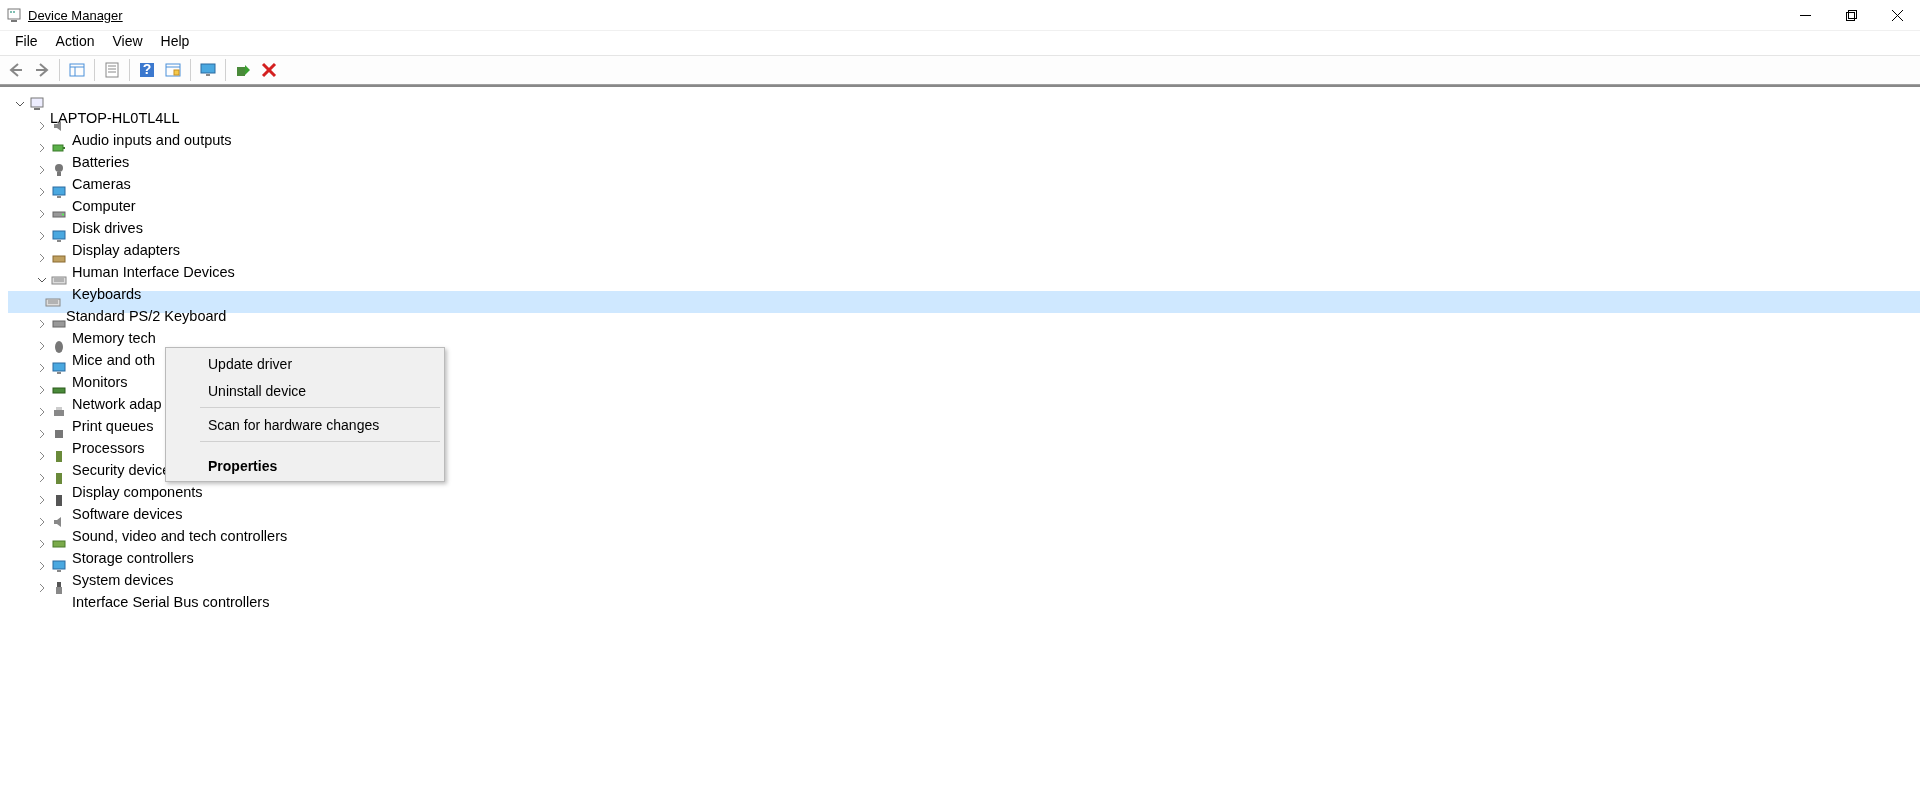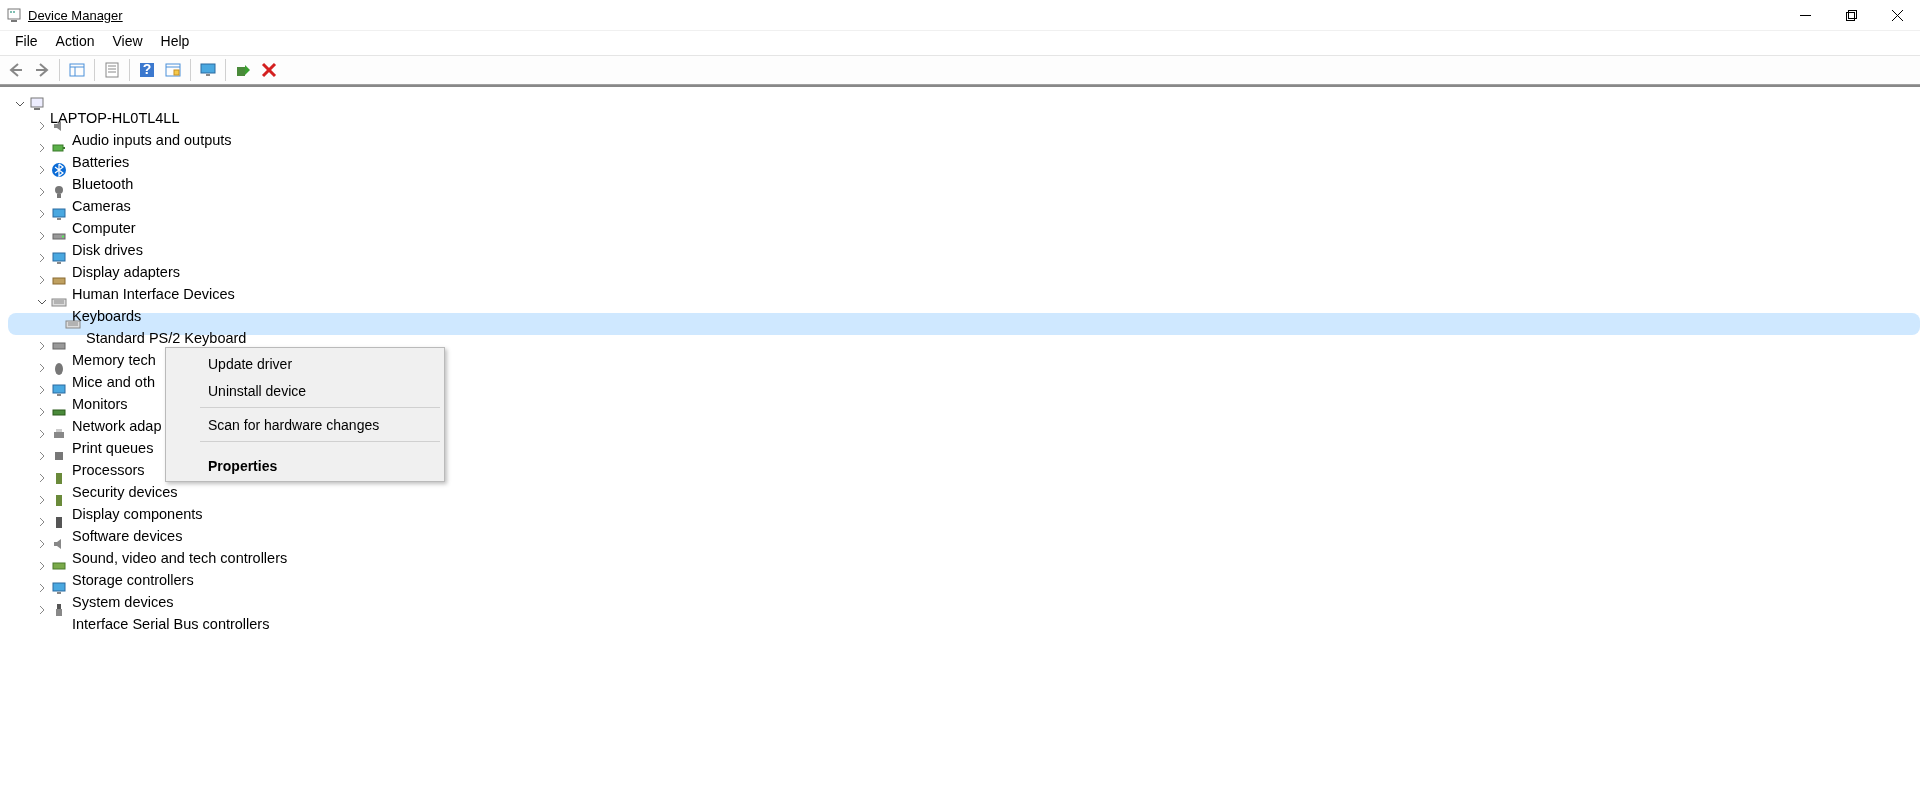--- a/index.html
+++ b/index.html
@@ -19,21 +19,21 @@
   .toolbar .sep{width:1px;height:22px;background:#d0d0d0;margin:0 3px;}
   .tb-btn{width:24px;height:24px;display:flex;align-items:center;justify-content:center;}
   
   .tree-area{border-top:2px solid #888;padding:6px 0 0 8px;height:calc(806px - 30px - 25px - 30px);overflow:auto;position:relative;}
   .tree-row{display:flex;align-items:center;height:22px;padding-left:4px;white-space:nowrap;}
   .expander{width:16px;height:16px;display:flex;align-items:center;justify-content:center;color:#666;font-size:10px;}
   .node-icon{width:18px;height:18px;display:flex;align-items:center;justify-content:center;margin-right:4px;}
   .tree-label{font-size:14.5px;margin-top:28px;}
   .indent-0{padding-left:4px;}
   .indent-1{padding-left:26px;}
-  .indent-2{padding-left:40px;border-radius:8px;}
+  .indent-2{padding-left:20px;}
   .selected{background:#cfe8ff;}
   
   .context-menu{position:absolute;left:165px;top:347px;width:280px;background:#f0f0f0;border:1px solid #bababa;box-shadow:2px 2px 4px rgba(0,0,0,0.25);padding:2px;}
   .ctx-item{height:27px;display:flex;align-items:center;padding-left:40px;font-size:14px;}
   .ctx-sep{height:1px;background:#d0d0d0;margin:3px 2px 3px 32px;}
   .ctx-bold{font-weight:bold;margin-top:10px;}
   
   svg{display:block;}
 </style>
 </head>
@@ -177,34 +177,20 @@
           <path d="M3 1 L7 5 L3 9" fill="none" stroke="#888"></path>
         </svg>
       </span>
     <span class="node-icon">
         <svg width="16" height="16" viewBox="0 0 16 16">
           <rect x="2" y="5" width="10" height="6" fill="#5bb04a" stroke="#3a7a2a"></rect>
           <rect x="12" y="7" width="2" height="2" fill="#3a7a2a"></rect>
         </svg>
       </span>
     <span class="tree-label">Batteries</span>
-  </div>
-  <div class="tree-row indent-1">
-    <span class="expander">
-        <svg width="10" height="10" viewBox="0 0 10 10">
-          <path d="M3 1 L7 5 L3 9" fill="none" stroke="#888"></path>
-        </svg>
-      </span>
-    <span class="node-icon">
-        <svg width="16" height="16" viewBox="0 0 16 16">
-          <circle cx="8" cy="8" r="7" fill="#0a6bd6"></circle>
-          <path d="M8 2v12l4-3-8-6m0 6l8-6-4-3" fill="none" stroke="#fff" stroke-width="1.2"></path>
-        </svg>
-      </span>
-    <span class="tree-label">Bluetooth</span>
   </div>
   <div class="tree-row indent-1">
     <span class="expander">
         <svg width="10" height="10" viewBox="0 0 10 10">
           <path d="M3 1 L7 5 L3 9" fill="none" stroke="#888"></path>
         </svg>
       </span>
     <span class="node-icon">
         <svg width="16" height="16" viewBox="0 0 16 16">
           <circle cx="8" cy="6" r="4" fill="#777"></circle>

